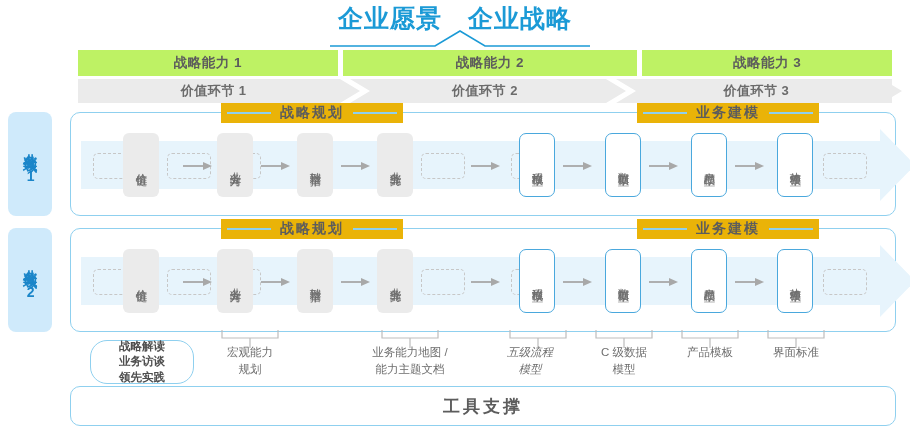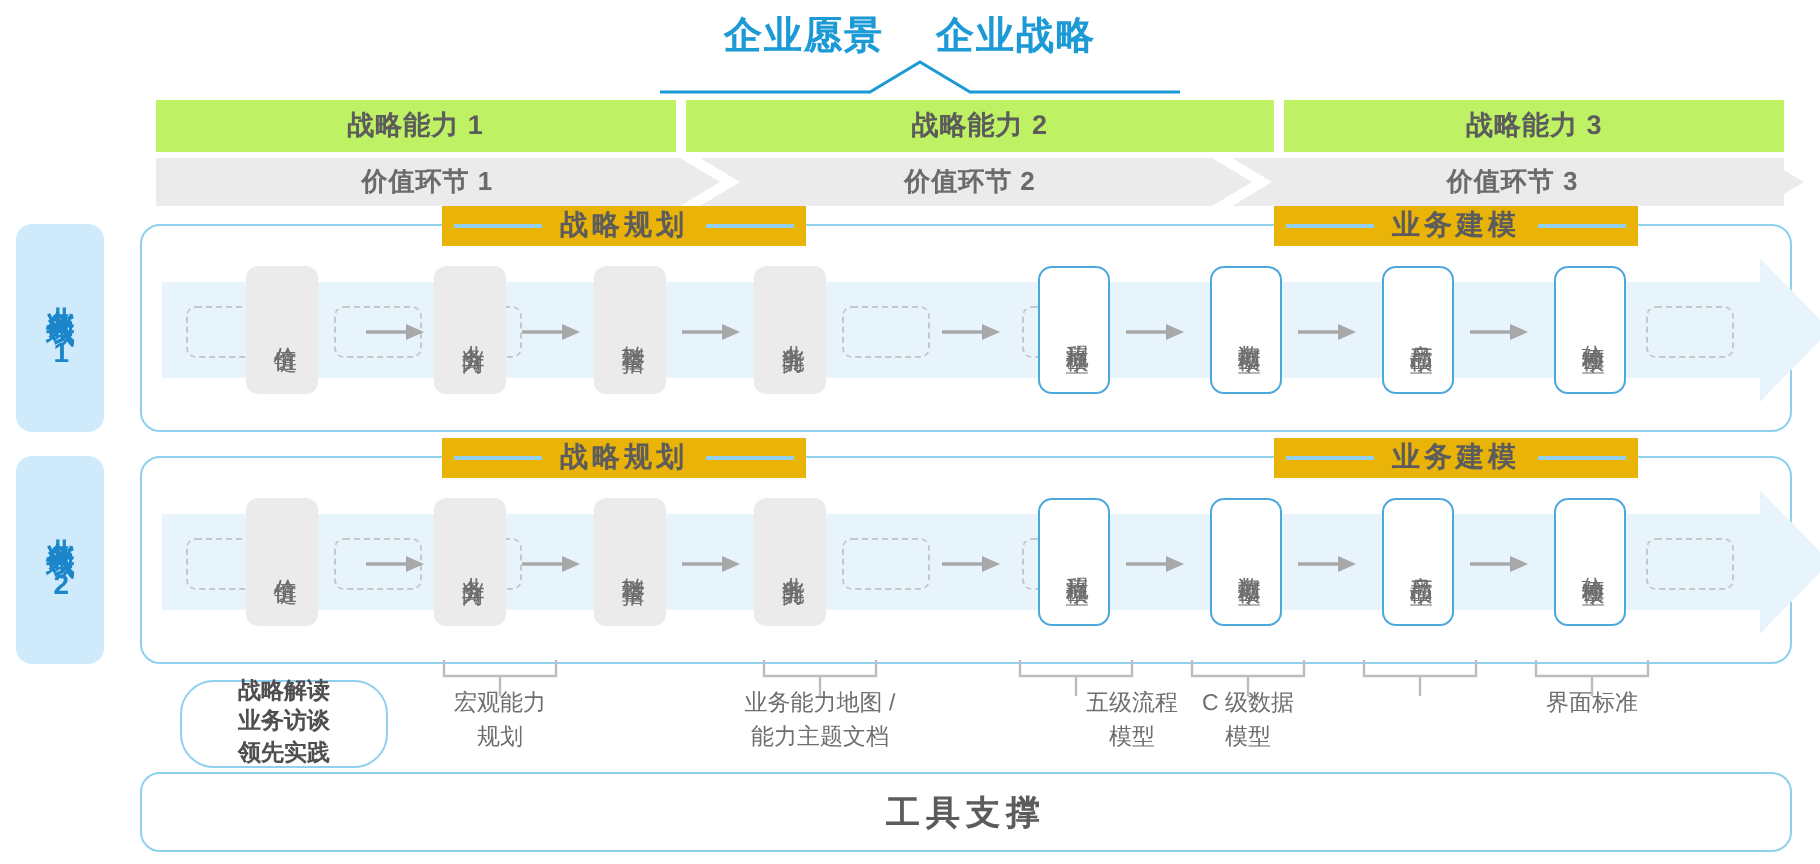--- a/index.html
+++ b/index.html
@@ -6,21 +6,21 @@
   body{
     width:910px;height:432px;background:#ffffff;
     font-family:"Liberation Sans","DejaVu Sans",sans-serif;
     color:#595959;overflow:hidden;position:relative;
   }
   .canvas{position:absolute;left:0;top:0;width:910px;height:432px;}
 
   
   .top-titles{position:absolute;left:0;top:4px;width:910px;height:28px;
     display:flex;justify-content:center;align-items:center;gap:26px;}
-  .top-title{font-size:19px;font-weight:bold;color:#1b9ad6;letter-spacing:1px;}
+  .top-title{font-size:25px;font-weight:bold;color:#1b9ad6;letter-spacing:1px;}
 
   .peak-svg{position:absolute;left:330px;top:28px;width:260px;height:22px;}
 
   
   .cap-row{position:absolute;left:78px;top:50px;width:814px;height:26px;
      display:flex;gap:5px;}
   .cap-cell{background:#bef264;display:flex;align-items:center;justify-content:center;
      font-size:13.5px;font-weight:bold;color:#5c5c5c;letter-spacing:.5px;}
   .cap-1{width:266px;}
   .cap-2{width:302px;}
@@ -319,22 +319,23 @@
 
     <path d="M768,4 L768,12 L824,12 L824,4" fill="none" stroke="#bdbdbd" stroke-width="1.2"></path>
     <path d="M796,12 L796,22" fill="none" stroke="#bdbdbd" stroke-width="1.2"></path>
   </svg>
 
   <div class="tbox">战略解读<br>业务访谈<br>领先实践</div>
 
   <div class="tool-labels">
     <div class="tlabel" style="left:350px;top:0;width:120px;">业务能力地图 /<br>能力主题文档</div>
     <div class="tlabel" style="left:200px;top:0;width:100px;">宏观能力<br>规划</div>
-    <div class="tlabel" style="left:516px;top:0;width:100px;">五级流程<br>模型</div>
+    <div class="tlabel" style="left:480px;top:0;width:100px;font-style:italic;">五级流程<br>模型</div>
     <div class="tlabel" style="left:574px;top:0;width:100px;">C 级数据<br>模型</div>
+    <div class="tlabel" style="left:660px;top:0;width:100px;">产品模板</div>
     <div class="tlabel" style="left:746px;top:0;width:100px;">界面标准</div>
   </div>
 
   <div class="tool-wrap">
     <div class="t">工具支撑</div>
   </div>
 
 </div>
 
 </body></html>

